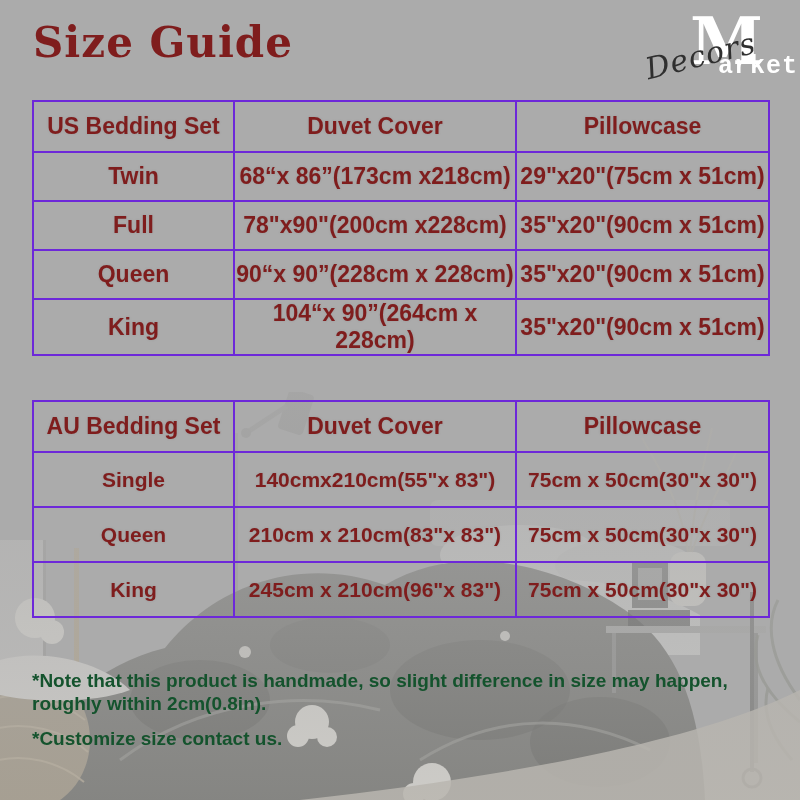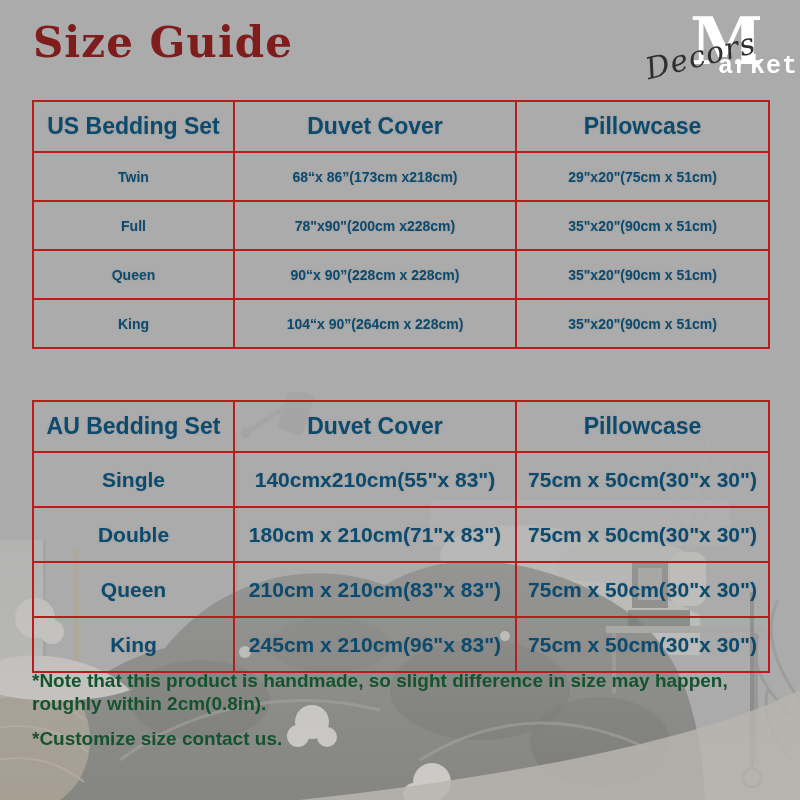--- a/index.html
+++ b/index.html
@@ -37,27 +37,27 @@
   table.size-table{
     position:absolute;left:32px;width:736px;z-index:2;
     border-collapse:collapse;table-layout:fixed;
   }
   #table-us{top:100px;}
   #table-au{top:400px;}
   .size-table col.c1{width:201px;}
   .size-table col.c2{width:282px;}
   .size-table col.c3{width:253px;}
   .size-table th,.size-table td{
-    border:2px solid #b91c1c;
-    color:#0c4a6e;text-align:center;vertical-align:middle;
+    border:2px solid #6d28d9;
+    color:#7f1d1d;text-align:center;vertical-align:middle;
     font-weight:700;padding:0;
     text-shadow:0 0 2px rgba(120,120,120,0.35);
   }
   .size-table th{font-size:23px;height:49px;}
-  #table-us td{font-size:14px;height:47px;}
+  #table-us td{font-size:23px;height:47px;}
   #table-au td{font-size:21px;height:53px;border-radius:17px;}
 
   .notes{position:absolute;left:32px;top:669px;width:756px;z-index:3;}
   .note{
     font-size:19px;font-weight:700;color:#14532d;
     line-height:23px;margin:0 0 12px 0;white-space:pre-line;
   }
 </style>
 </head>
 <body>
@@ -200,25 +200,20 @@
     <th>AU Bedding Set</th>
     <th>Duvet Cover</th>
     <th>Pillowcase</th>
   </tr>
   <tr>
     <td>Single</td>
     <td>140cmx210cm(55"x 83")</td>
     <td>75cm x 50cm(30"x 30")</td>
   </tr>
   <tr>
-    <td>Double</td>
-    <td>180cm x 210cm(71"x 83")</td>
-    <td>75cm x 50cm(30"x 30")</td>
-  </tr>
-  <tr>
     <td>Queen</td>
     <td>210cm x 210cm(83"x 83")</td>
     <td>75cm x 50cm(30"x 30")</td>
   </tr>
   <tr>
     <td>King</td>
     <td>245cm x 210cm(96"x 83")</td>
     <td>75cm x 50cm(30"x 30")</td>
   </tr>
 </tbody>

